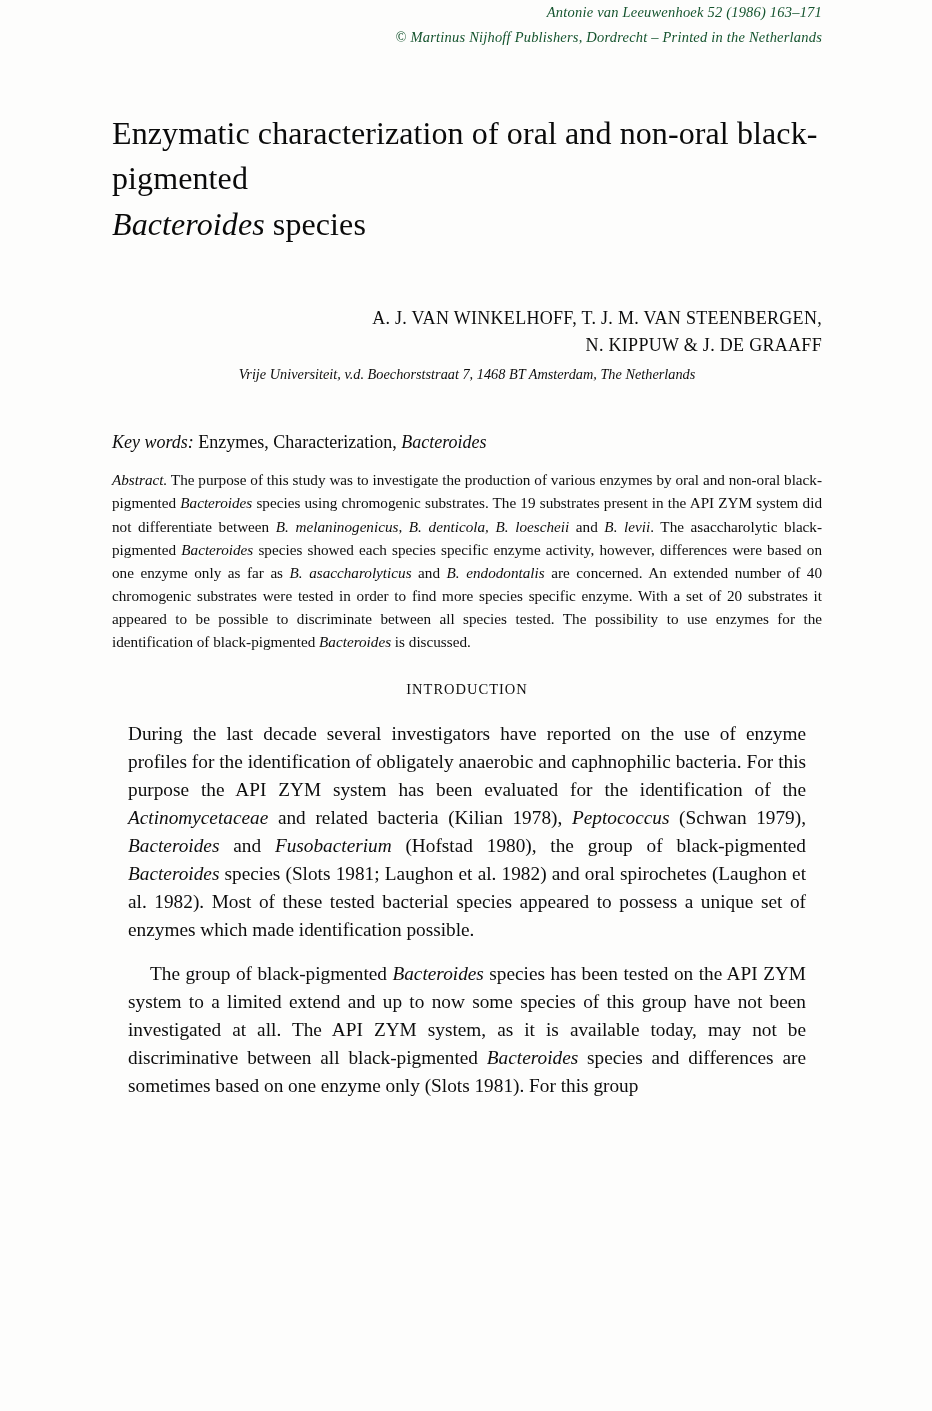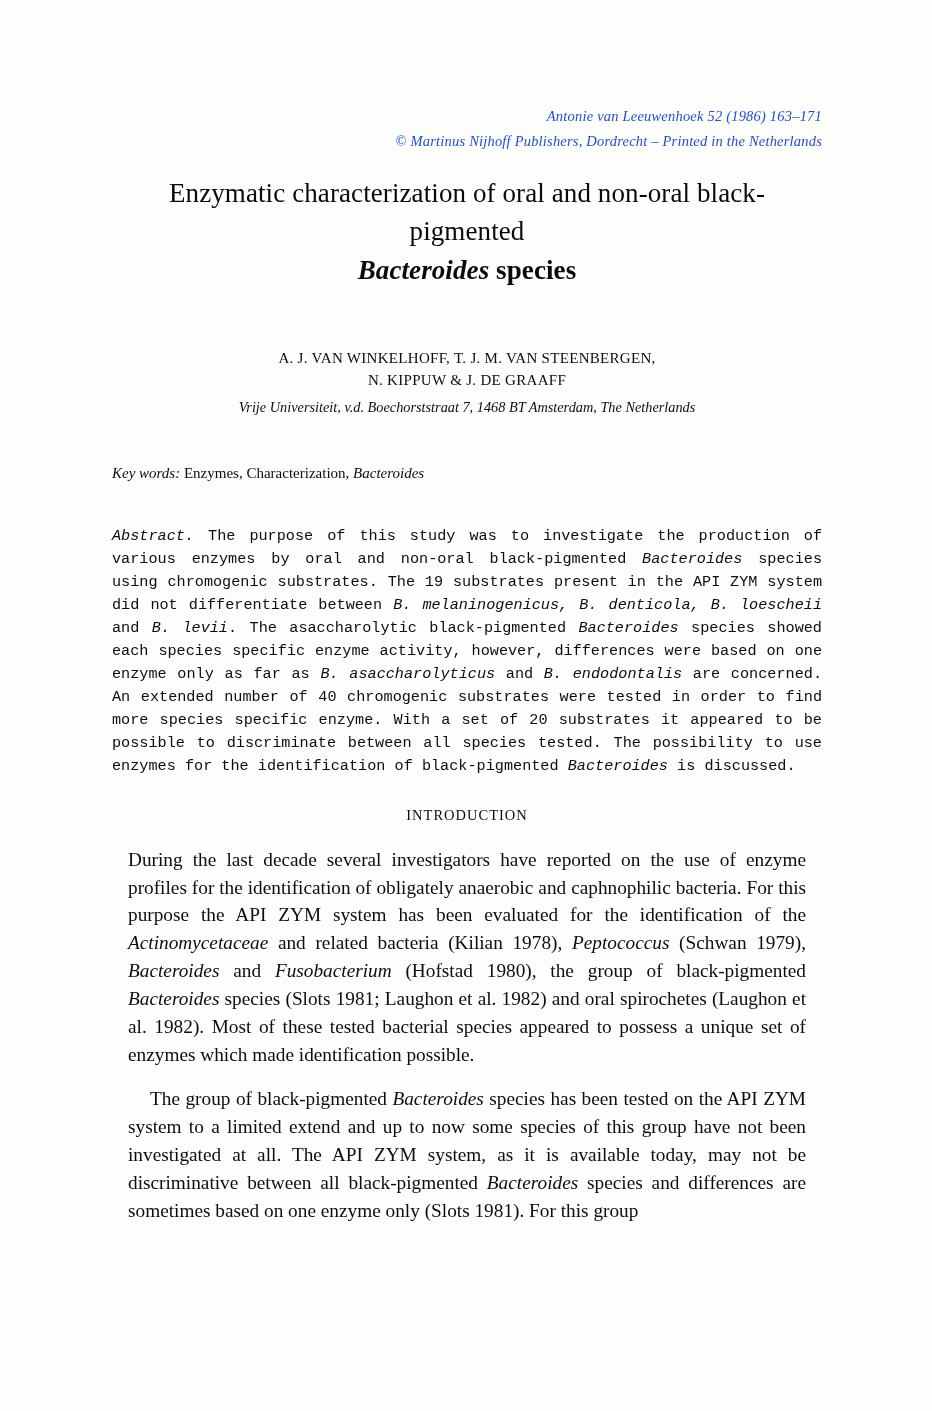--- a/index.html
+++ b/index.html
@@ -24,87 +24,84 @@
   }
   .content {
     position: absolute;
     left: 112px;
     top: 0;
     width: 710px;
   }
 
   
   .journal-header {
-    margin-top: 104px;
     text-align: right;
     font-style: italic;
     font-size: 14.5px;
     line-height: 1.75;
     letter-spacing: 0.2px;
-    color: #1d4ed8;
+    color: #14532d;
   }
   .journal-header .line {
     display: block;
     white-space: nowrap;
   }
   .copy-glyph {
     font-style: normal;
     font-size: 14px;
   }
 
   
   .title {
-    margin-top: 19px;
-    text-align: center;
-    font-size: 27px;
+    margin-top: 60px;
+    font-size: 32px;
     line-height: 1.42;
     font-weight: normal;
     letter-spacing: 0.1px;
     color: #0a0a0a;
   }
-  .title .l2 { display: block; font-weight: bold; }
+  .title .l2 { display: block; }
   .title em { font-style: italic; }
 
   
   .authors {
     margin-top: 58px;
-    text-align: center;
-    font-size: 15px;
+    text-align: right;
+    font-size: 18px;
     line-height: 1.5;
     letter-spacing: 0.3px;
   }
   .authors .line { display: block; white-space: nowrap; }
 
   
   .affiliation {
     margin-top: 4px;
     text-align: center;
     font-style: italic;
     font-size: 14.3px;
     line-height: 1.55;
   }
   .affiliation .line { display: block; white-space: nowrap; }
 
   
   .keywords {
     margin-top: 44px;
-    font-size: 15px;
+    font-size: 18px;
     line-height: 1.5;
   }
   .keywords .lead { font-style: italic; }
   .keywords em { font-style: italic; }
 
   
   .abstract {
-    margin-top: 40px;
+    margin-top: 12px;
     font-size: 15.2px;
     line-height: 1.52;
     text-align: justify;
     text-justify: inter-word;
-    font-family: Liberation Mono, monospace;
   }
   .abstract .lead { font-style: italic; }
   .abstract em { font-style: italic; }
 
   
   .section-heading {
     margin-top: 28px;
     text-align: center;
     font-size: 14.5px;
     letter-spacing: 1.0px;

